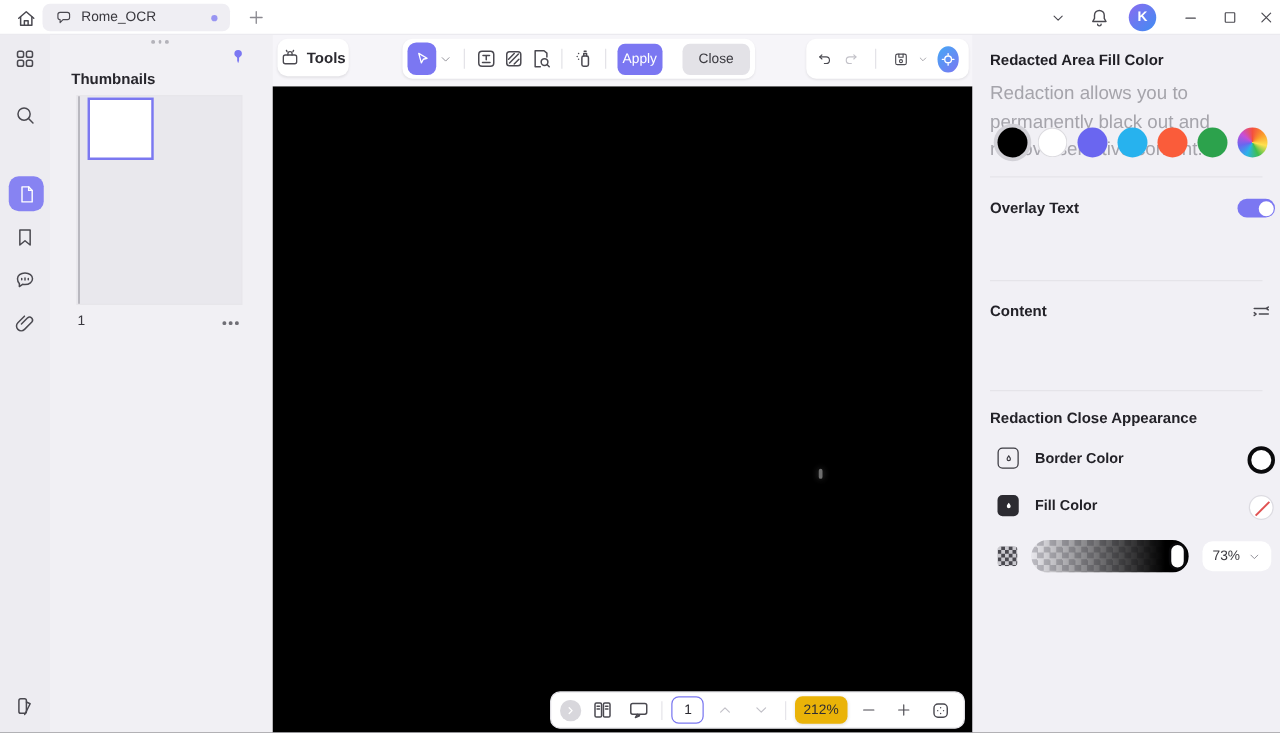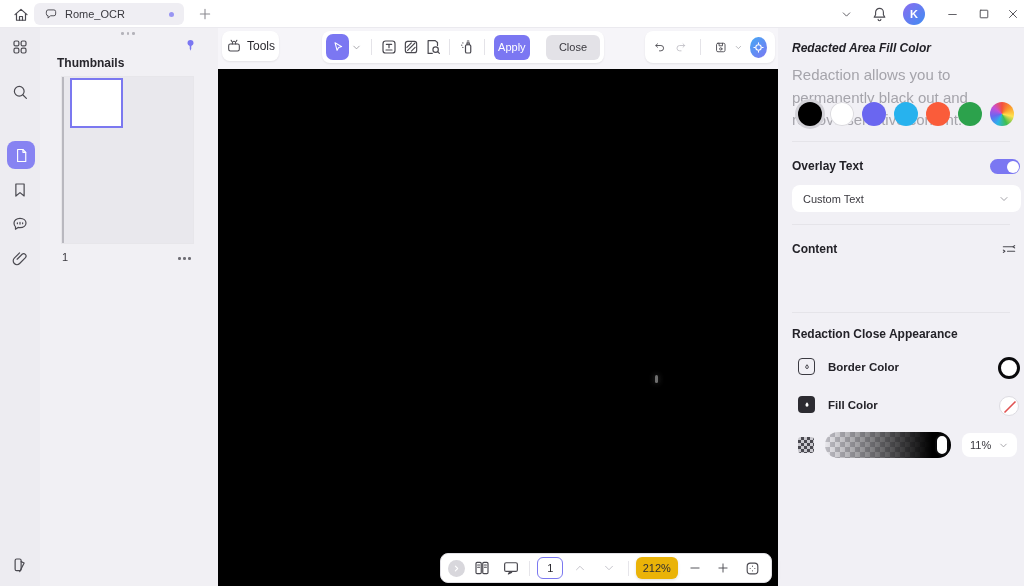--- a/index.html
+++ b/index.html
@@ -45,21 +45,21 @@
                 box-shadow: inset 2px 0 0 #b9b8bf, 0 0 0 1px rgba(0,0,0,.04); }
   .viewport-rect { position:absolute; left:8px; top:1px; width:53px; height:50px; background:#fff; border:2px solid #7b78f0; }
   .thumb-num { position:absolute; left:22px; top:223px; font-size:11px; color:#39383e; }
   .thumb-more { position:absolute; left:138px; top:229px; display:flex; gap:2.5px; }
   .thumb-more i { width:2.5px; height:2.5px; border-radius:50%; background:#6f6e75; }
 
   
   .toolstrip { position:absolute; left:218px; top:28px; width:560px; height:41px; background:#f6f5f9; z-index:2; }
   .tools-btn { position:absolute; left:4px; top:3px; width:57px; height:30px; background:#fff; border-radius:8px;
                box-shadow:0 1px 2px rgba(0,0,0,.08); display:flex; align-items:center; justify-content:center; gap:5px; }
-  .tools-btn span { font-size:12px; font-weight:normal; color:#2b2a30; }
+  .tools-btn span { font-size:12px; font-weight:bold; color:#2b2a30; }
   .tool-group { position:absolute; left:104px; top:3px; width:282px; height:32px; background:#fff; border-radius:8px;
                 box-shadow:0 1px 2px rgba(0,0,0,.08); display:flex; align-items:center; padding:0 4px; }
   .cursor-btn { width:26px; height:26px; border-radius:7px; background:var(--accent,#7b77f2);
                 display:flex; align-items:center; justify-content:center; }
   .mini-chev { margin:0 3px 0 2px; }
   .vsep { width:1px; height:16px; background:#e4e3e8; margin:0 6px; }
   .tb-ic { width:24px; height:24px; display:flex; align-items:center; justify-content:center; }
   .apply-btn { width:40px; height:25px; border-radius:6px; background:var(--accent,#7b77f2); color:#fff;
                font-size:11px; display:flex; align-items:center; justify-content:center; margin-left:3px; }
   .close-btn { width:60px; height:25px; border-radius:6px; background:var(--close_bg,#e3e2e7); color:#3a393f;
@@ -80,21 +80,21 @@
   .nav-circle { width:17px; height:17px; border-radius:50%; background:#d8d7dc; display:flex; align-items:center; justify-content:center; }
   .bb-ic { width:24px; height:24px; display:flex; align-items:center; justify-content:center; margin-left:5px; }
   .bb-sep { width:1px; height:15px; background:#e6e5ea; margin:0 7px; }
   .page-input { width:26px; height:22px; border:1.5px solid #7b78f0; border-radius:6px; background:#fff;
                 font-size:11px; text-align:center; color:#2b2a30; font-family:"Liberation Sans",sans-serif; outline:none; }
   .zoom-box { width:42px; height:22px; background:#eab308; border-radius:6px; box-shadow:0 1px 3px rgba(0,0,0,.12);
               font-size:11px; color:#2f2e34; display:flex; align-items:center; justify-content:center; }
 
   
   .rpanel { position:absolute; left:778px; top:28px; width:246px; height:558px; background:var(--panel_bg,#f1f0f5); z-index:2; }
-  .rp-title { position:absolute; left:14px; top:13px; font-size:12px; font-weight:bold; color:#1f1e24;font-style:italic; }
+  .rp-title { position:absolute; left:14px; top:13px; font-size:12px; font-weight:bold; color:#1f1e24; }
   .rp-desc { position:absolute; left:14px; top:36px; width:220px; font-size:15px; line-height:1.5; color:#a5a4ab; }
   .swatch-row { position:absolute; left:20px; top:74px; display:flex; gap:8px; align-items:center; }
   .swatch { width:24px; height:24px; border-radius:50%; }
   .swatch.selected { box-shadow:0 0 0 3px #d2d1d7; }
   .divider { position:absolute; left:14px; width:218px; height:1px; background:#e5e4e9; }
   .rp-label { position:absolute; font-size:12px; font-weight:bold; color:#232228; }
   .toggle { position:absolute; left:212px; top:131px; width:30px; height:15px; border-radius:8px; background:var(--accent,#7b77f2); }
   .toggle i { position:absolute; right:1.5px; top:1.5px; width:12px; height:12px; border-radius:50%; background:#fff; display:block; }
   .dropdown { position:absolute; left:14px; top:157px; width:229px; height:27px; background:#fff; border-radius:8px;
               display:flex; align-items:center; padding:0 11px; justify-content:space-between; }
@@ -392,26 +392,20 @@
         <div class="swatch" style="background: rgb(250, 92, 58);"></div>
         <div class="swatch" style="background: rgb(44, 162, 76);"></div>
         <div class="swatch" style="background: conic-gradient(rgb(244, 80, 62), rgb(250, 154, 44), rgb(255, 225, 77), rgb(63, 191, 79), rgb(43, 179, 234), rgb(106, 102, 240), rgb(199, 79, 216), rgb(244, 80, 62));"></div>
       </div>
 
     <div class="divider" style="top:113px"></div>
     <div class="rp-label" style="left:14px; top:131px;">Overlay Text</div>
     <div class="toggle">
         <i></i>
       </div>
-    <div class="dropdown">
-      <span>Custom Text</span>
-      <svg class="ic mid" width="12" height="12" viewBox="0 0 24 24">
-          <path d="M6 9l6 6 6-6"></path>
-        </svg>
-    </div>
 
     <div class="divider" style="top:196px"></div>
     <div class="rp-label" style="left:14px; top:214px;">Content</div>
     <div class="sliders-btn">
       <svg class="ic" width="18" height="18" viewBox="0 0 24 24">
         <path d="M4.5 9h13M10 15h9.5"></path>
           <path d="M17.5 9l2-1.5M17.5 9l2 1.5M6.5 15l-2-1.5M6.5 15l-2 1.5"></path>
       </svg>
     </div>
 
@@ -437,20 +431,20 @@
         <path stroke="#e05252" stroke-width="1.6" d="M15.5 4.5l-11 11"></path>
       </svg>
     </div>
 
     <div class="checker-icon"></div>
     <div class="op-slider checker">
       <div class="op-grad"></div>
       <div class="op-handle"></div>
     </div>
     <div class="op-select">
-      <span>11%</span>
+      <span>73%</span>
       <svg class="ic mid" width="11" height="11" viewBox="0 0 24 24">
           <path d="M6 9l6 6 6-6"></path>
         </svg>
     </div>
   </div>
 
 </div>
 
 </body></html>

